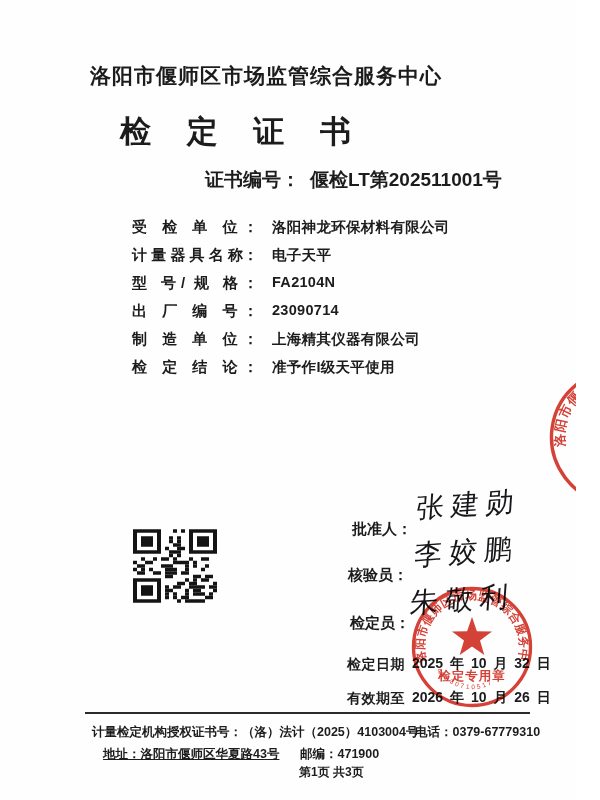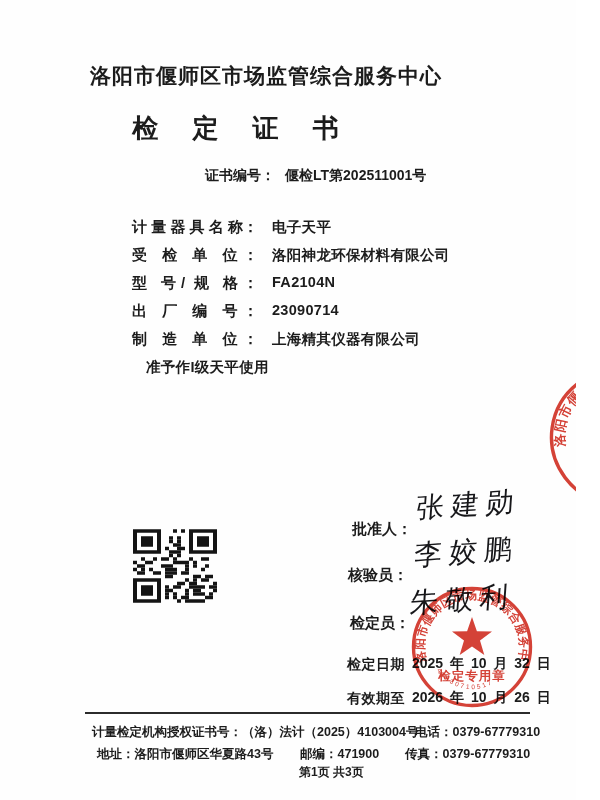--- a/index.html
+++ b/index.html
@@ -1,22 +1,22 @@
 <!DOCTYPE html>
 <html><head>
 <meta charset="utf-8">
 <style>
   html,body{margin:0;padding:0;background:#ffffff;}
   .page{position:relative;width:576px;height:800px;background:#fefefe;overflow:hidden;
         font-family:"Liberation Sans",sans-serif;color:#1c1c1c;}
   .org-title{position:absolute;top:62px;left:0;right:44px;text-align:center;
              font-size:21px;font-weight:700;letter-spacing:1px;}
   .doc-title{position:absolute;top:111px;left:0;right:96px;text-align:center;
-             font-size:26px;font-weight:700;letter-spacing:9px;word-spacing:9px;}
-  .cert-line{position:absolute;top:167px;left:205px;font-size:14px;font-weight:700;}
+             font-size:31px;font-weight:700;letter-spacing:9px;word-spacing:9px;}
+  .cert-line{position:absolute;top:167px;left:205px;font-size:19px;font-weight:700;}
   .cert-line .lbl{margin-right:10px;}
   .fields{position:absolute;top:218px;left:132px;display:flex;flex-direction:column;gap:12px;}
   .frow{display:flex;align-items:flex-start;height:16px;}
   .flabel{display:inline-block;width:126px;font-size:15px;font-weight:700;
           text-align:justify;text-align-last:justify;white-space:nowrap;
           -moz-text-align-last:justify;}
   .fvalue{margin-left:14px;font-size:14.5px;font-weight:700;letter-spacing:.3px;white-space:nowrap;}
   .qr{position:absolute;left:133px;top:529px;}
   .sigrow{position:absolute;white-space:nowrap;margin-top:20px;}
   .siglabel{font-size:15px;font-weight:700;}
@@ -38,40 +38,41 @@
 
   <div class="org-title">洛阳市偃师区市场监管综合服务中心</div>
   <div class="doc-title">检 定 证 书</div>
 
   <div class="cert-line">
     <span class="lbl">证书编号：</span><span>偃检LT第202511001号</span>
   </div>
 
   <div class="fields">
     <div class="frow">
+      <span class="flabel">受 检 单 位：</span>
+      <span class="fvalue">洛阳神龙环保材料有限公司</span>
+    </div>
+    <div class="frow">
       <span class="flabel">计 量 器 具 名 称：</span>
       <span class="fvalue">电子天平</span>
     </div>
     <div class="frow">
-      <span class="flabel">受 检 单 位：</span>
-      <span class="fvalue">洛阳神龙环保材料有限公司</span>
-    </div>
-    <div class="frow">
       <span class="flabel">型 号/ 规 格：</span>
       <span class="fvalue">FA2104N</span>
     </div>
     <div class="frow">
       <span class="flabel">出 厂 编 号：</span>
       <span class="fvalue">23090714</span>
     </div>
     <div class="frow">
       <span class="flabel">制 造 单 位：</span>
       <span class="fvalue">上海精其仪器有限公司</span>
     </div>
     <div class="frow">
+      <span class="flabel">检 定 结 论：</span>
       <span class="fvalue">准予作I级天平使用</span>
     </div>
   </div>
 
   <svg class="qr" width="84" height="74" viewBox="0 0 84 73.5">
       <rect x="40" y="0" width="4" height="3.5" fill="#141414"></rect>
       <rect x="48" y="0" width="4" height="3.5" fill="#141414"></rect>
       <rect x="36" y="7" width="4" height="3.5" fill="#141414"></rect>
       <rect x="44" y="7" width="4" height="3.5" fill="#141414"></rect>
       <rect x="36" y="10.5" width="4" height="3.5" fill="#141414"></rect>
@@ -231,18 +232,17 @@
     <polygon fill="#cf271b" points="75,44 80.6,60.2 97.8,60.5 84.1,70.9 89,87.3 75,77.5 61,87.3 65.9,70.9 52.2,60.5 69.4,60.2"></polygon>
   </svg>
 
   <div class="rule"></div>
 
   <div class="foot" style="left:92px;top:724px;">
     <span>计量检定机构授权证书号：</span><span>（洛）法计（2025）4103004号</span>
   </div>
   <div class="foot" style="left:415px;top:724px;">电话：0379-67779310</div>
 
-  <div class="foot" style="left:97px;top:746px;">地址：洛阳市偃师区华夏路43号</div>
+  <div class="foot" style="left:103px;top:746px;text-decoration:underline;">地址：洛阳市偃师区华夏路43号</div>
   <div class="foot" style="left:300px;top:746px;">邮编：471900</div>
-  <div class="foot" style="left:405px;top:746px;">传真：0379-67779310</div>
 
   <div class="pageinfo">第1页  共3页</div>
 </div>
 
 </body></html>

